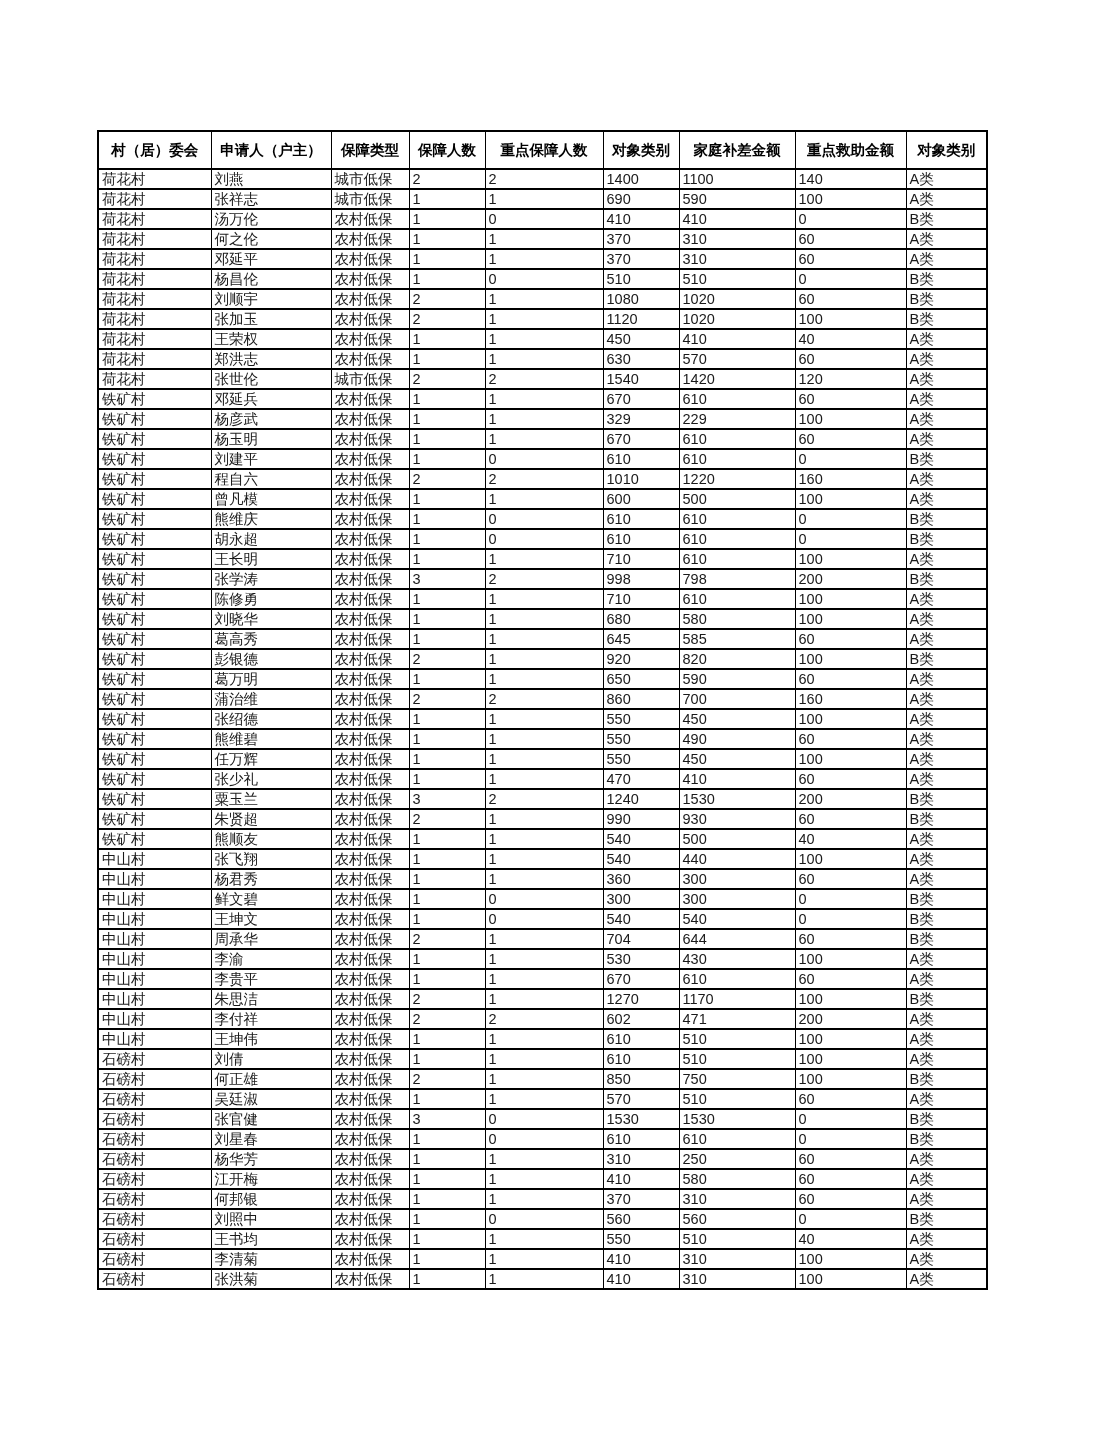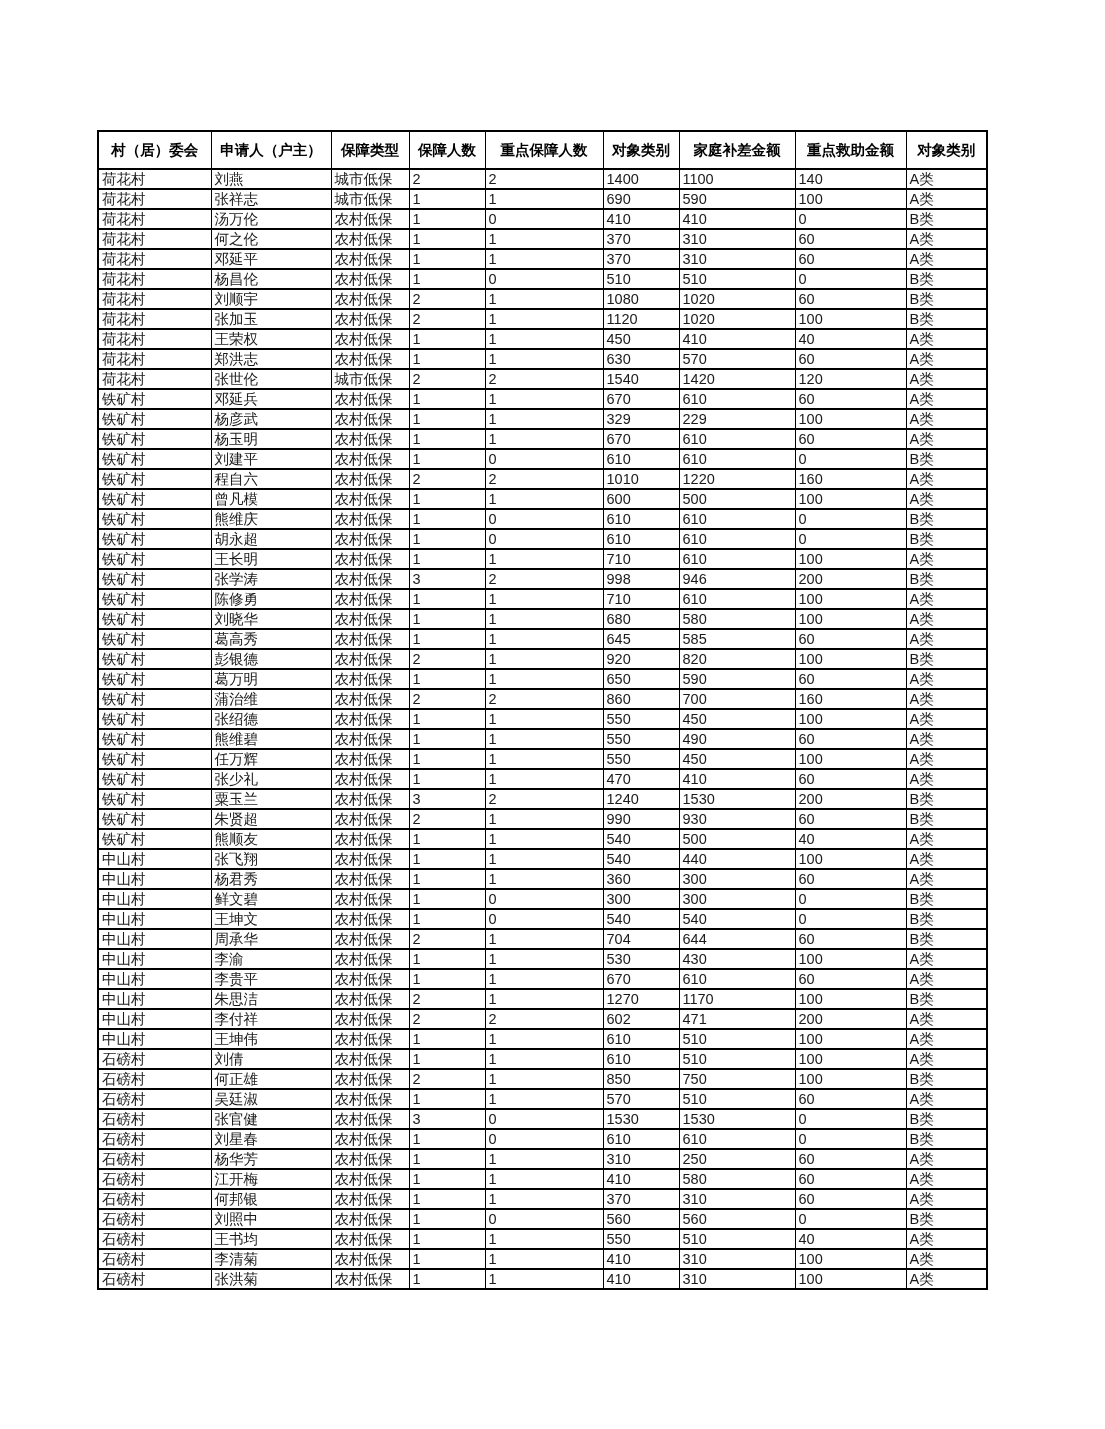--- a/index.html
+++ b/index.html
@@ -300,21 +300,21 @@
         <td>100</td>
         <td>A类</td>
       </tr>
       <tr>
         <td>铁矿村</td>
         <td>张学涛</td>
         <td>农村低保</td>
         <td>3</td>
         <td>2</td>
         <td>998</td>
-        <td>946</td>
+        <td>798</td>
         <td>200</td>
         <td>B类</td>
       </tr>
       <tr>
         <td>铁矿村</td>
         <td>陈修勇</td>
         <td>农村低保</td>
         <td>1</td>
         <td>1</td>
         <td>710</td>

